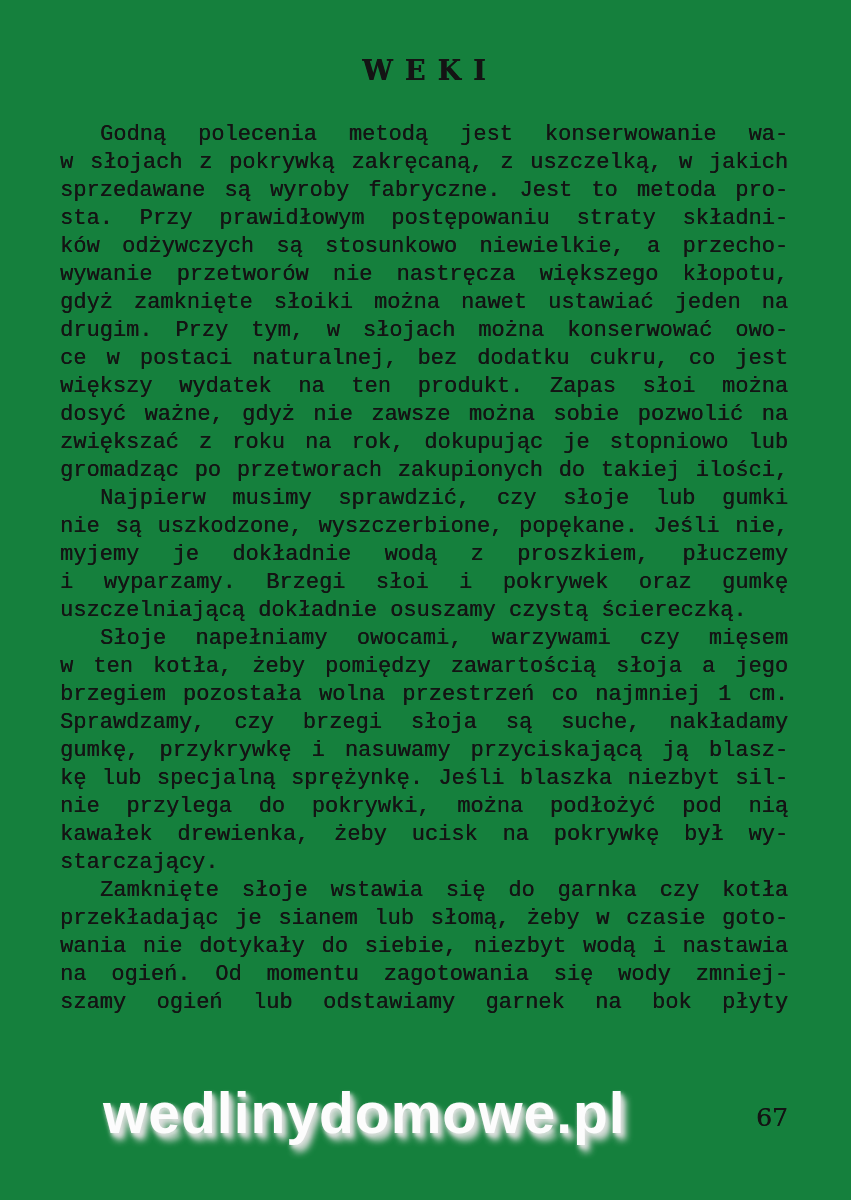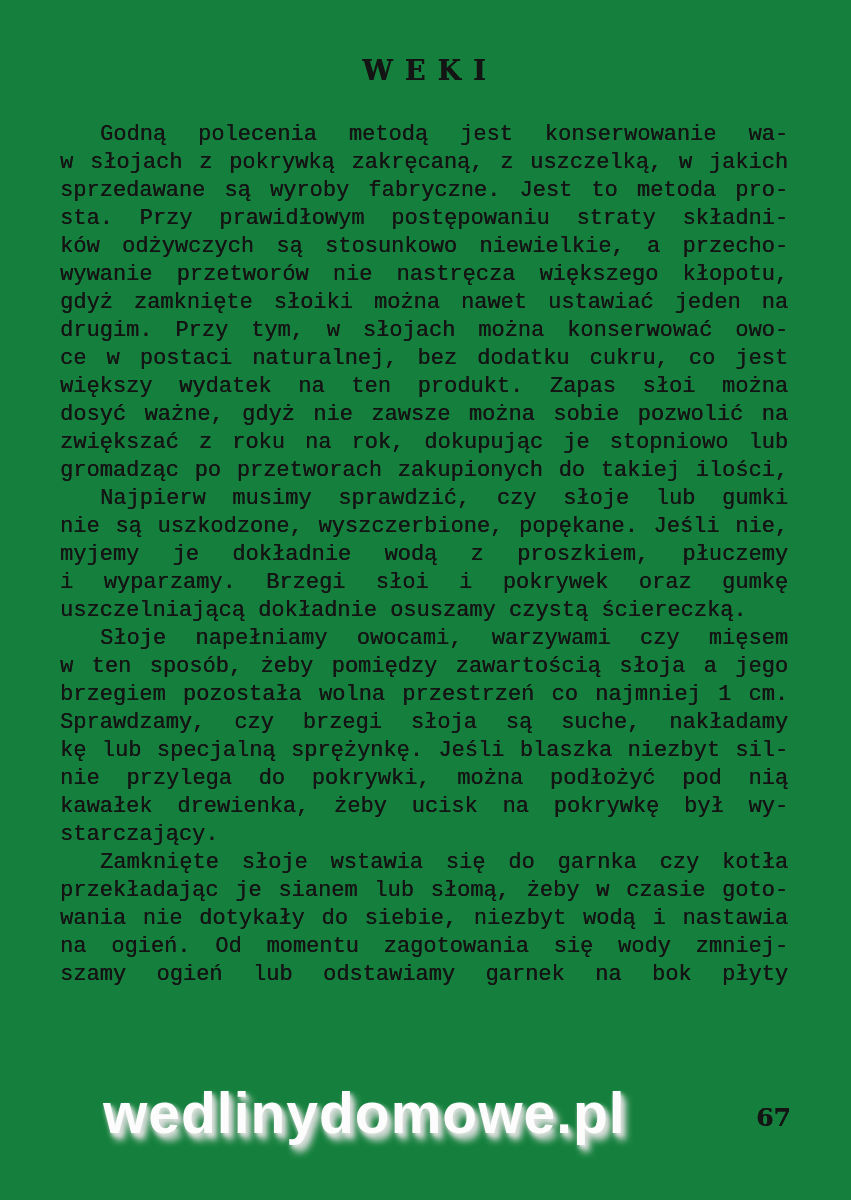--- a/index.html
+++ b/index.html
@@ -63,21 +63,21 @@
     text-shadow: 5px 7px 7px #dfdfdf, 2px 3px 4px #ececec;
     white-space: nowrap;
     user-select: none;
   }
   .page-number {
     position: absolute;
     top: 1104px;
     left: 756px;
     width: 40px;
     font-size: 25px;
-    font-weight: bold;
+    font-weight: normal;
     line-height: 1.1;
     text-align: left;
     text-shadow: 0.4px 0.4px 0 currentColor;
   }
 </style>
 </head>
 <body>
 
 <div class="page">
   <div class="title">WEKI</div>
@@ -100,23 +100,24 @@
       </div>
       <div class="para">
         <div class="line first">Najpierw musimy sprawdzić, czy słoje lub gumki</div>
         <div class="line">nie są uszkodzone, wyszczerbione, popękane. Jeśli nie,</div>
         <div class="line">myjemy je dokładnie wodą z proszkiem, płuczemy</div>
         <div class="line">i wyparzamy. Brzegi słoi i pokrywek oraz gumkę</div>
         <div class="line natural">uszczelniającą dokładnie osuszamy czystą ściereczką.</div>
       </div>
       <div class="para">
         <div class="line first">Słoje napełniamy owocami, warzywami czy mięsem</div>
-        <div class="line">w ten sposób, żeby pomiędzy zawartością słoja a jego</div>
+        <div class="line">w ten kotła, żeby pomiędzy zawartością słoja a jego</div>
         <div class="line">brzegiem pozostała wolna przestrzeń co najmniej 1 cm.</div>
         <div class="line">Sprawdzamy, czy brzegi słoja są suche, nakładamy</div>
+        <div class="line">gumkę, przykrywkę i nasuwamy przyciskającą ją blasz-</div>
         <div class="line">kę lub specjalną sprężynkę. Jeśli blaszka niezbyt sil-</div>
         <div class="line">nie przylega do pokrywki, można podłożyć pod nią</div>
         <div class="line">kawałek drewienka, żeby ucisk na pokrywkę był wy-</div>
         <div class="line natural">starczający.</div>
       </div>
       <div class="para">
         <div class="line first">Zamknięte słoje wstawia się do garnka czy kotła</div>
         <div class="line">przekładając je sianem lub słomą, żeby w czasie goto-</div>
         <div class="line">wania nie dotykały do siebie, niezbyt wodą i nastawia</div>
         <div class="line">na ogień. Od momentu zagotowania się wody zmniej-</div>

